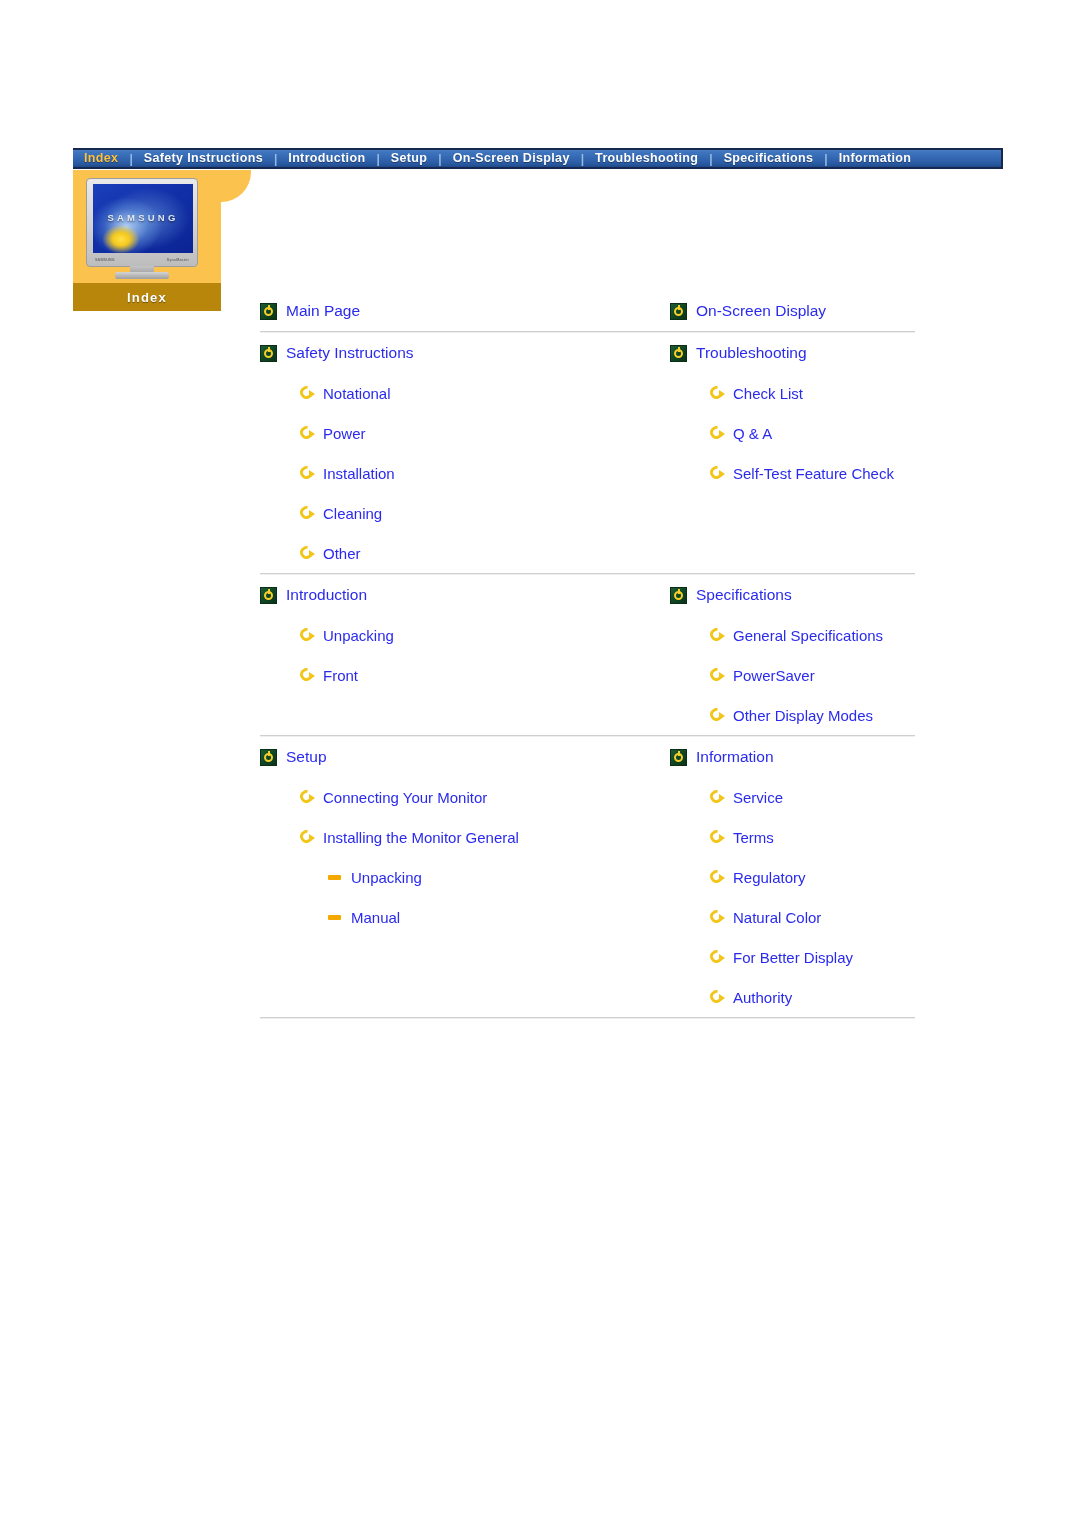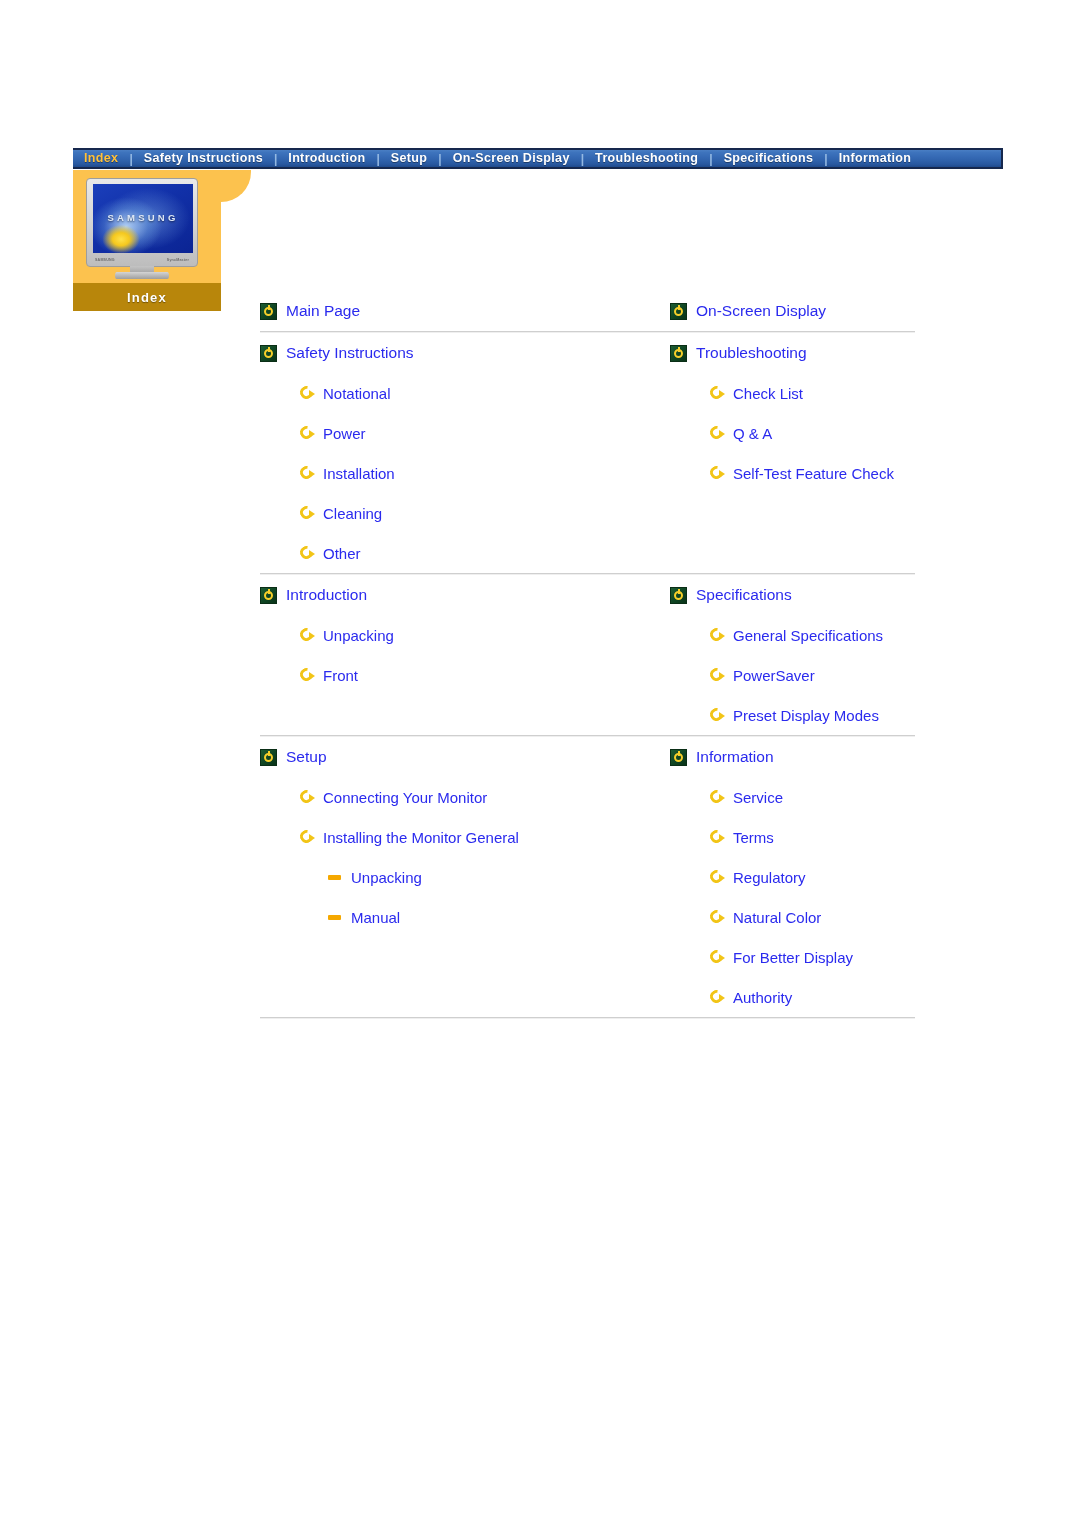--- a/index.html
+++ b/index.html
@@ -396,21 +396,21 @@
         <div class="row sub">
           <span class="ico-arrow"></span>
           <span class="link small">General Specifications</span>
         </div>
         <div class="row sub">
           <span class="ico-arrow"></span>
           <span class="link small">PowerSaver</span>
         </div>
         <div class="row sub">
           <span class="ico-arrow"></span>
-          <span class="link small">Preset Display Modes</span>
+          <span class="link small">Other Display Modes</span>
         </div>
       </div>
     </div>
     <div class="divider"></div>
   </div>
 
   <div class="block">
     <div class="cols">
       <div class="col">
         <div class="row">

